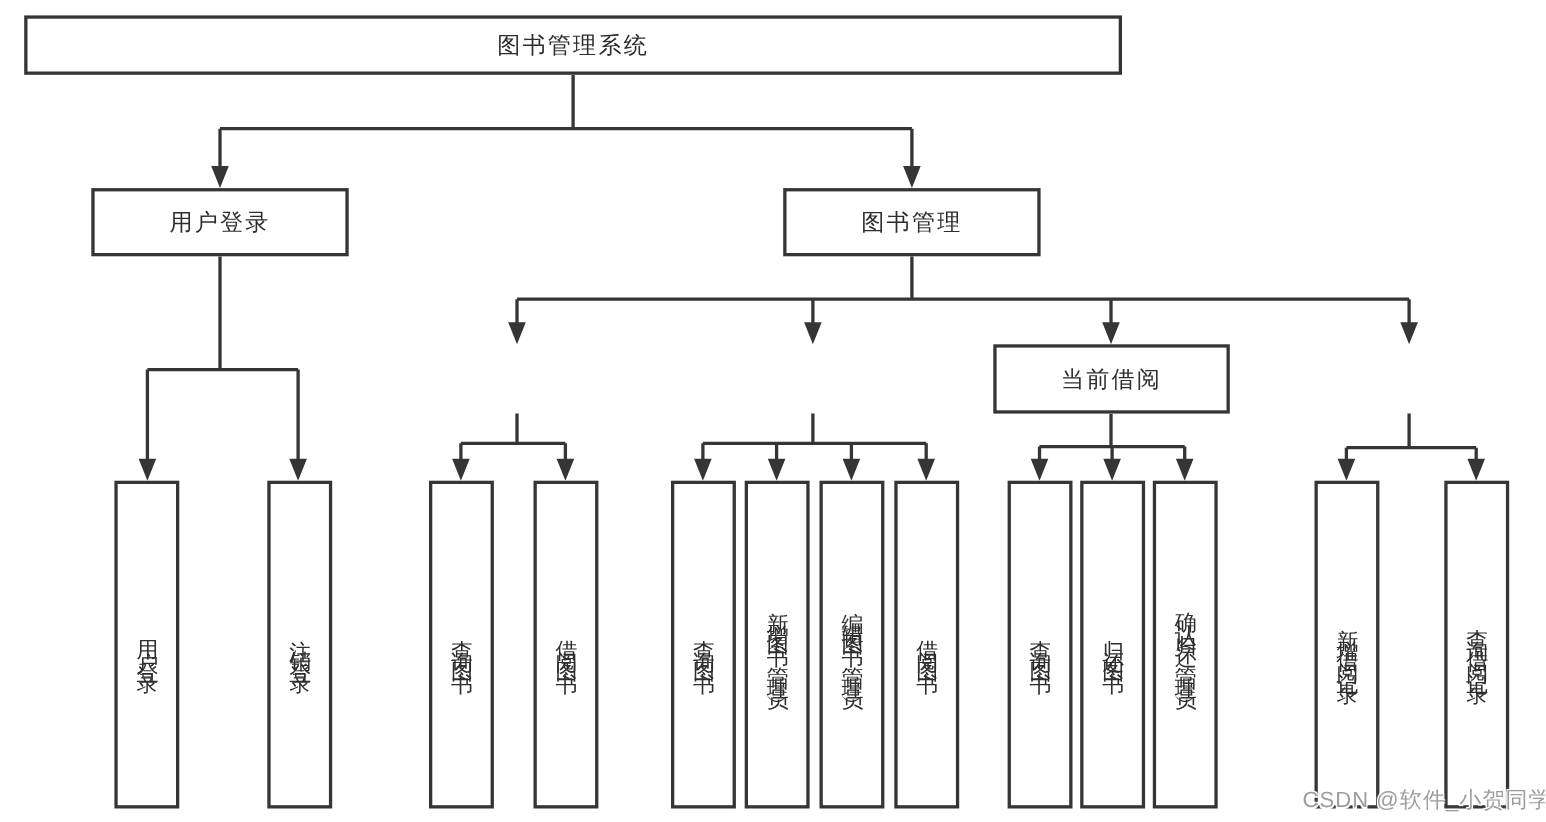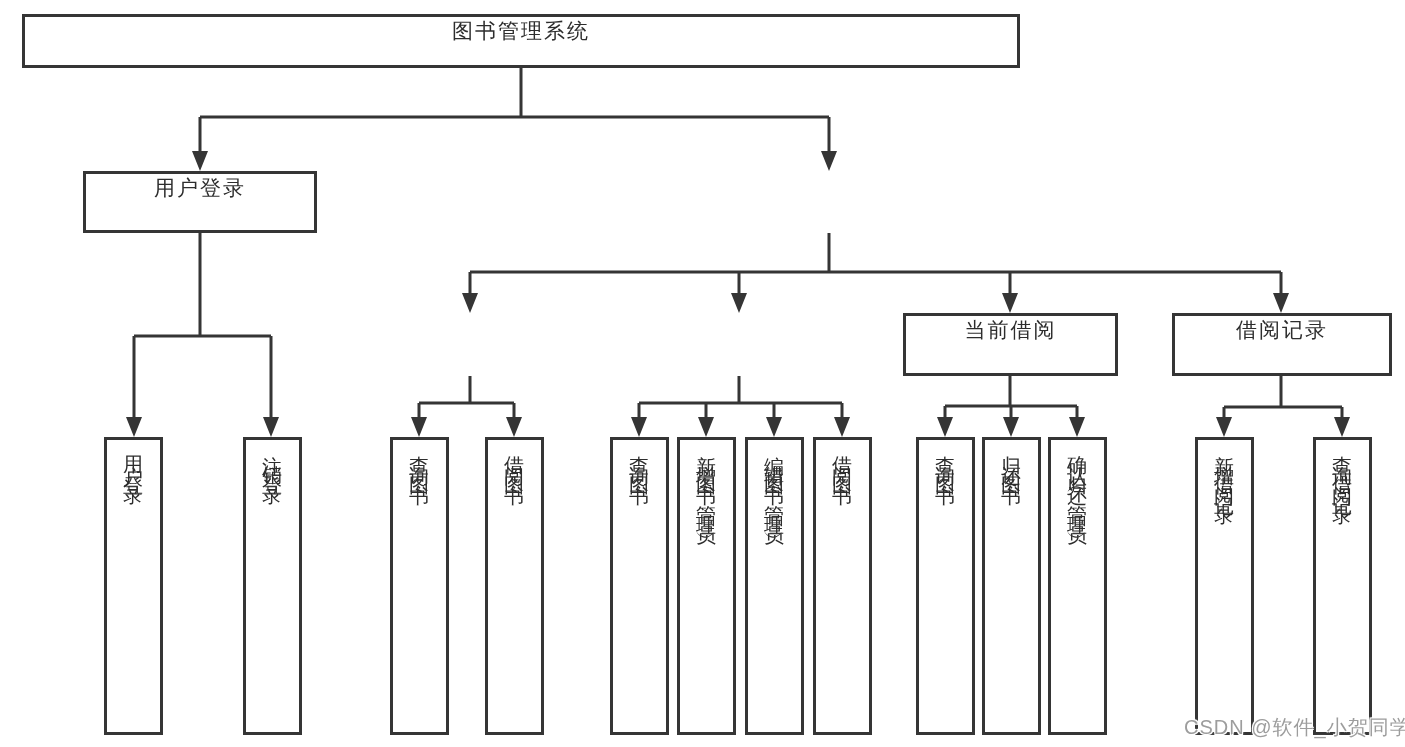--- a/index.html
+++ b/index.html
@@ -11,21 +11,21 @@
     font-family: "Liberation Sans", sans-serif;
     overflow: hidden;
   }
   .connectors { position: absolute; left: 0; top: 0; }
   .node {
     position: absolute;
     box-sizing: border-box;
     border: 3px solid #353535;
     background: #ffffff;
     display: flex;
-    align-items: flex-start;
+    align-items: center;
     justify-content: center;
   }
   .hlabel {
     font-size: 21px;
     color: #2d2d2d;
     letter-spacing: 2px;
     white-space: nowrap;
   }
   .vlabel {
     writing-mode: vertical-rl;
@@ -113,26 +113,26 @@
       M1334 417 H1350 L1342 437 Z"></path>
   </svg>
 
   <div class="node root-box">
     <span class="hlabel">图书管理系统</span>
   </div>
 
   <div class="node l2-box" style="left:83px">
     <span class="hlabel">用户登录</span>
   </div>
+  <div class="node l2-box" style="left:712px">
+    <span class="hlabel">图书管理</span>
+  </div>
 
   <div class="node l3-box" style="left:903px">
     <span class="hlabel">当前借阅</span>
-  </div>
-  <div class="node l3-box" style="left:1172px; width:220px">
-    <span class="hlabel">借阅记录</span>
   </div>
 
   <div class="node leaf-box" style="left:104px">
     <span class="vlabel">用户登录</span>
   </div>
   <div class="node leaf-box" style="left:243px">
     <span class="vlabel">注销登录</span>
   </div>
 
   <div class="node leaf-box" style="left:390px">

